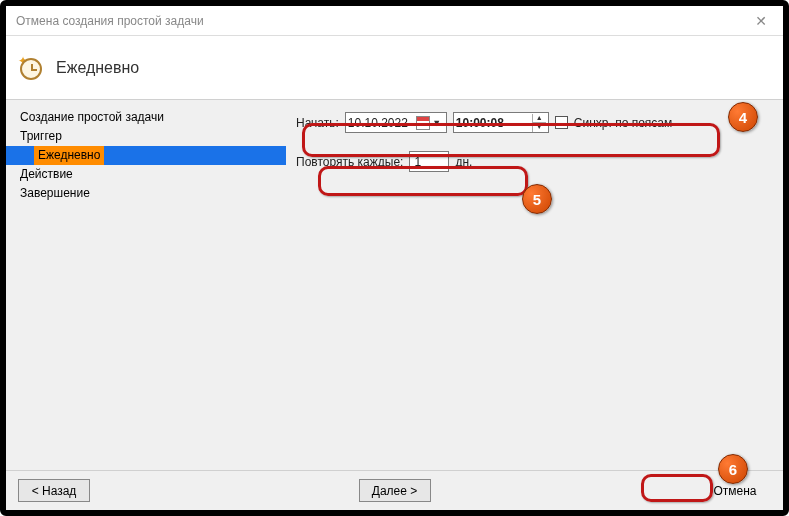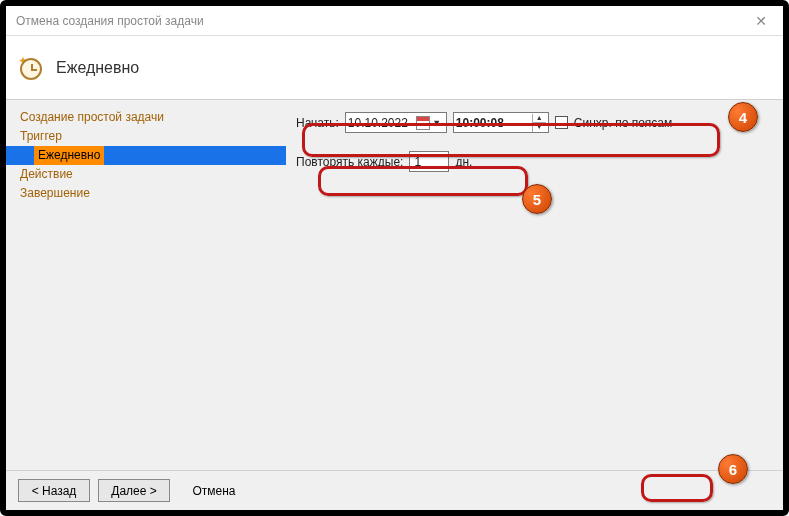--- a/index.html
+++ b/index.html
@@ -80,21 +80,21 @@
     background: #f0f0f0;
   }
   .sidebar {
     width: 280px;
     padding: 8px 0;
     font-size: 12px;
   }
   .sidebar .item {
     padding: 1px 14px;
     line-height: 17px;
-    color: #a16207;
+    color: #000000;
     cursor: default;
   }
   .sidebar .item.sub { padding-left: 28px; }
   .sidebar .item.selected {
     background: #1a72e8;
     color: #fff;
     padding: 0;
   }
   .sidebar .item.selected span.hl {
     background: #ff8c00;
@@ -145,21 +145,21 @@
   .checkbox {
     width: 13px; height: 13px; border: 1px solid #555; background: #fff;
     display: inline-block;
   }
   .footer {
     height: 40px;
     border-top: 1px solid #d0d0d0;
     background: #f0f0f0;
     display: flex;
     align-items: center;
-    justify-content: flex-start;
+    justify-content: space-between;
     gap: 8px;
     padding: 0 12px;
   }
   .btn {
     min-width: 72px;
     height: 23px;
     border: 1px solid #888;
     background: #e7e7e7;
     font-size: 12px;
     display: inline-flex;

